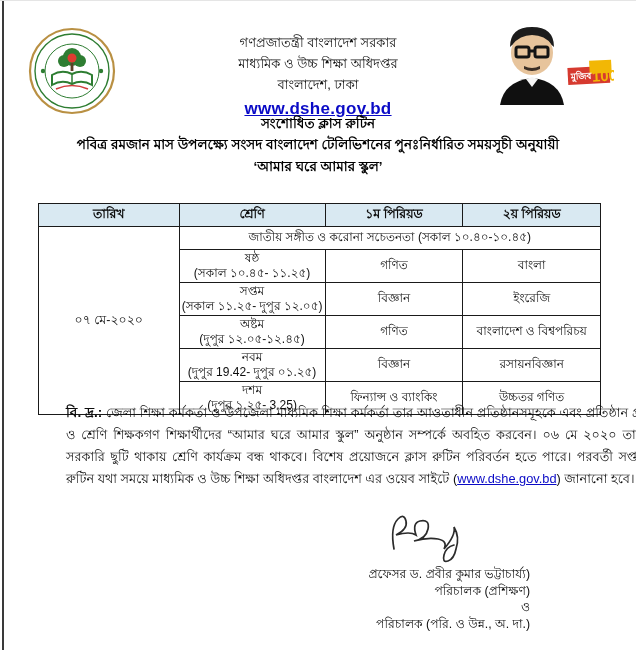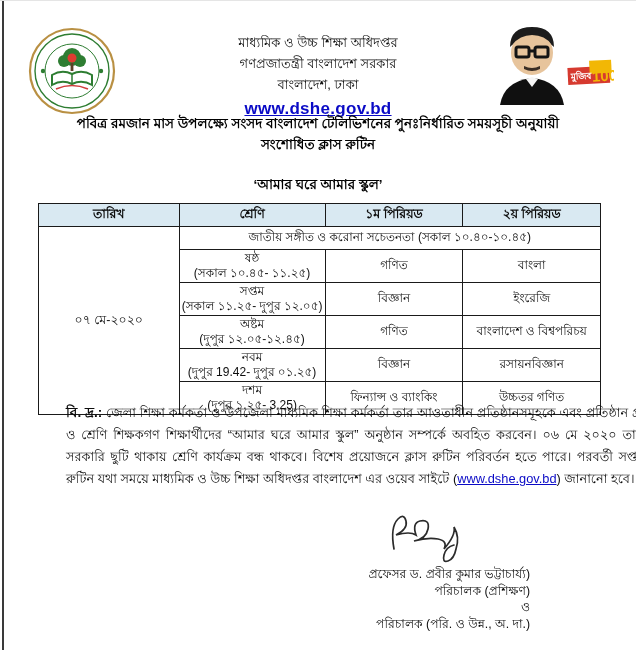--- a/index.html
+++ b/index.html
@@ -32,21 +32,21 @@
     font-size: 17px; font-weight: bold;
     color: #0a0ac6; text-decoration: underline;
     letter-spacing: .3px;
   }
   
   .title-block {
     position: absolute; left: 0; top: 112px; width: 100%;
     text-align: center; font-weight: bold; font-size: 13.5px;
     line-height: 21px; color: #000;
   }
-  .title-school { margin-top: 19px; font-size: 13.5px; }
+  .title-school { margin-top: 1px; font-size: 13.5px; }
   
   table.routine {
     position: absolute; left: 38px; top: 202px;
     width: 563px; border-collapse: collapse;
     font-size: 12px; color: #0d0d0d;
     table-layout: fixed;
   }
   table.routine th, table.routine td {
     border: 1px solid #1a1a1a;
     text-align: center; vertical-align: middle;
@@ -100,22 +100,22 @@
       <circle cx="44" cy="31" r="4.5" fill="#e03c31"></circle>
       <rect x="42.6" y="36" width="2.8" height="8" fill="#5d4026"></rect>
 
       <path d="M24 48 Q34 42 44 47 Q54 42 64 48 L64 58 Q54 52 44 57 Q34 52 24 58 Z" fill="#ffffff" stroke="#2e7d32" stroke-width="2"></path>
       <line x1="44" y1="47" x2="44" y2="57" stroke="#2e7d32" stroke-width="1.5"></line>
       <path d="M28 62 Q44 55 60 62" fill="none" stroke="#d23d3d" stroke-width="1.6"></path>
     </svg>
   </div>
 
   <div class="hdr-center">
+    <div class="gov-line">গণপ্রজাতন্ত্রী বাংলাদেশ সরকার</div>
     <div class="gov-line">মাধ্যমিক ও উচ্চ শিক্ষা অধিদপ্তর</div>
-    <div class="gov-line">গণপ্রজাতন্ত্রী বাংলাদেশ সরকার</div>
     <div class="gov-line">বাংলাদেশ, ঢাকা</div>
     <a href="#" class="hdr-link">www.dshe.gov.bd</a>
   </div>
 
   <div class="hdr-right-logo">
     <svg width="122" height="84" viewBox="0 0 122 84">
 
       <path d="M18 26 Q18 6 40 6 Q62 6 62 26 Q52 16 40 16 Q27 16 18 26 Z" fill="#1c1c1c"></path>
       <ellipse cx="40" cy="32" rx="21" ry="22" fill="#e7c49c"></ellipse>
       <path d="M20 24 Q28 14 40 14 Q53 14 60 24 L60 20 Q52 8 40 8 Q27 8 20 20 Z" fill="#1c1c1c"></path>
@@ -129,22 +129,22 @@
       <g transform="rotate(-3 95 58)">
         <rect x="76" y="46" width="42" height="17" fill="#d63a2f"></rect>
         <rect x="98" y="40" width="22" height="13" fill="#f2b705"></rect>
         <text x="100" y="61" font-family="'Liberation Sans', sans-serif" font-size="15" font-weight="bold" fill="#f2b705">100</text>
         <text x="79" y="58" font-family="'Liberation Sans', sans-serif" font-size="9" font-weight="bold" fill="#ffffff">মুজিব</text>
       </g>
     </svg>
   </div>
 
   <div class="title-block">
+    <div>সংশোধিত ক্লাস রুটিন</div>
     <div>পবিত্র রমজান মাস উপলক্ষ্যে সংসদ বাংলাদেশ টেলিভিশনের পুনঃনির্ধারিত সময়সূচী অনুযায়ী</div>
-    <div>সংশোধিত ক্লাস রুটিন</div>
     <div class="title-school">‘আমার ঘরে আমার স্কুল’</div>
   </div>
 
   <table class="routine">
     <colgroup>
       <col style="width:25%">
         <col style="width:26%">
         <col style="width:24.5%">
         <col style="width:24.5%">
     </colgroup>

